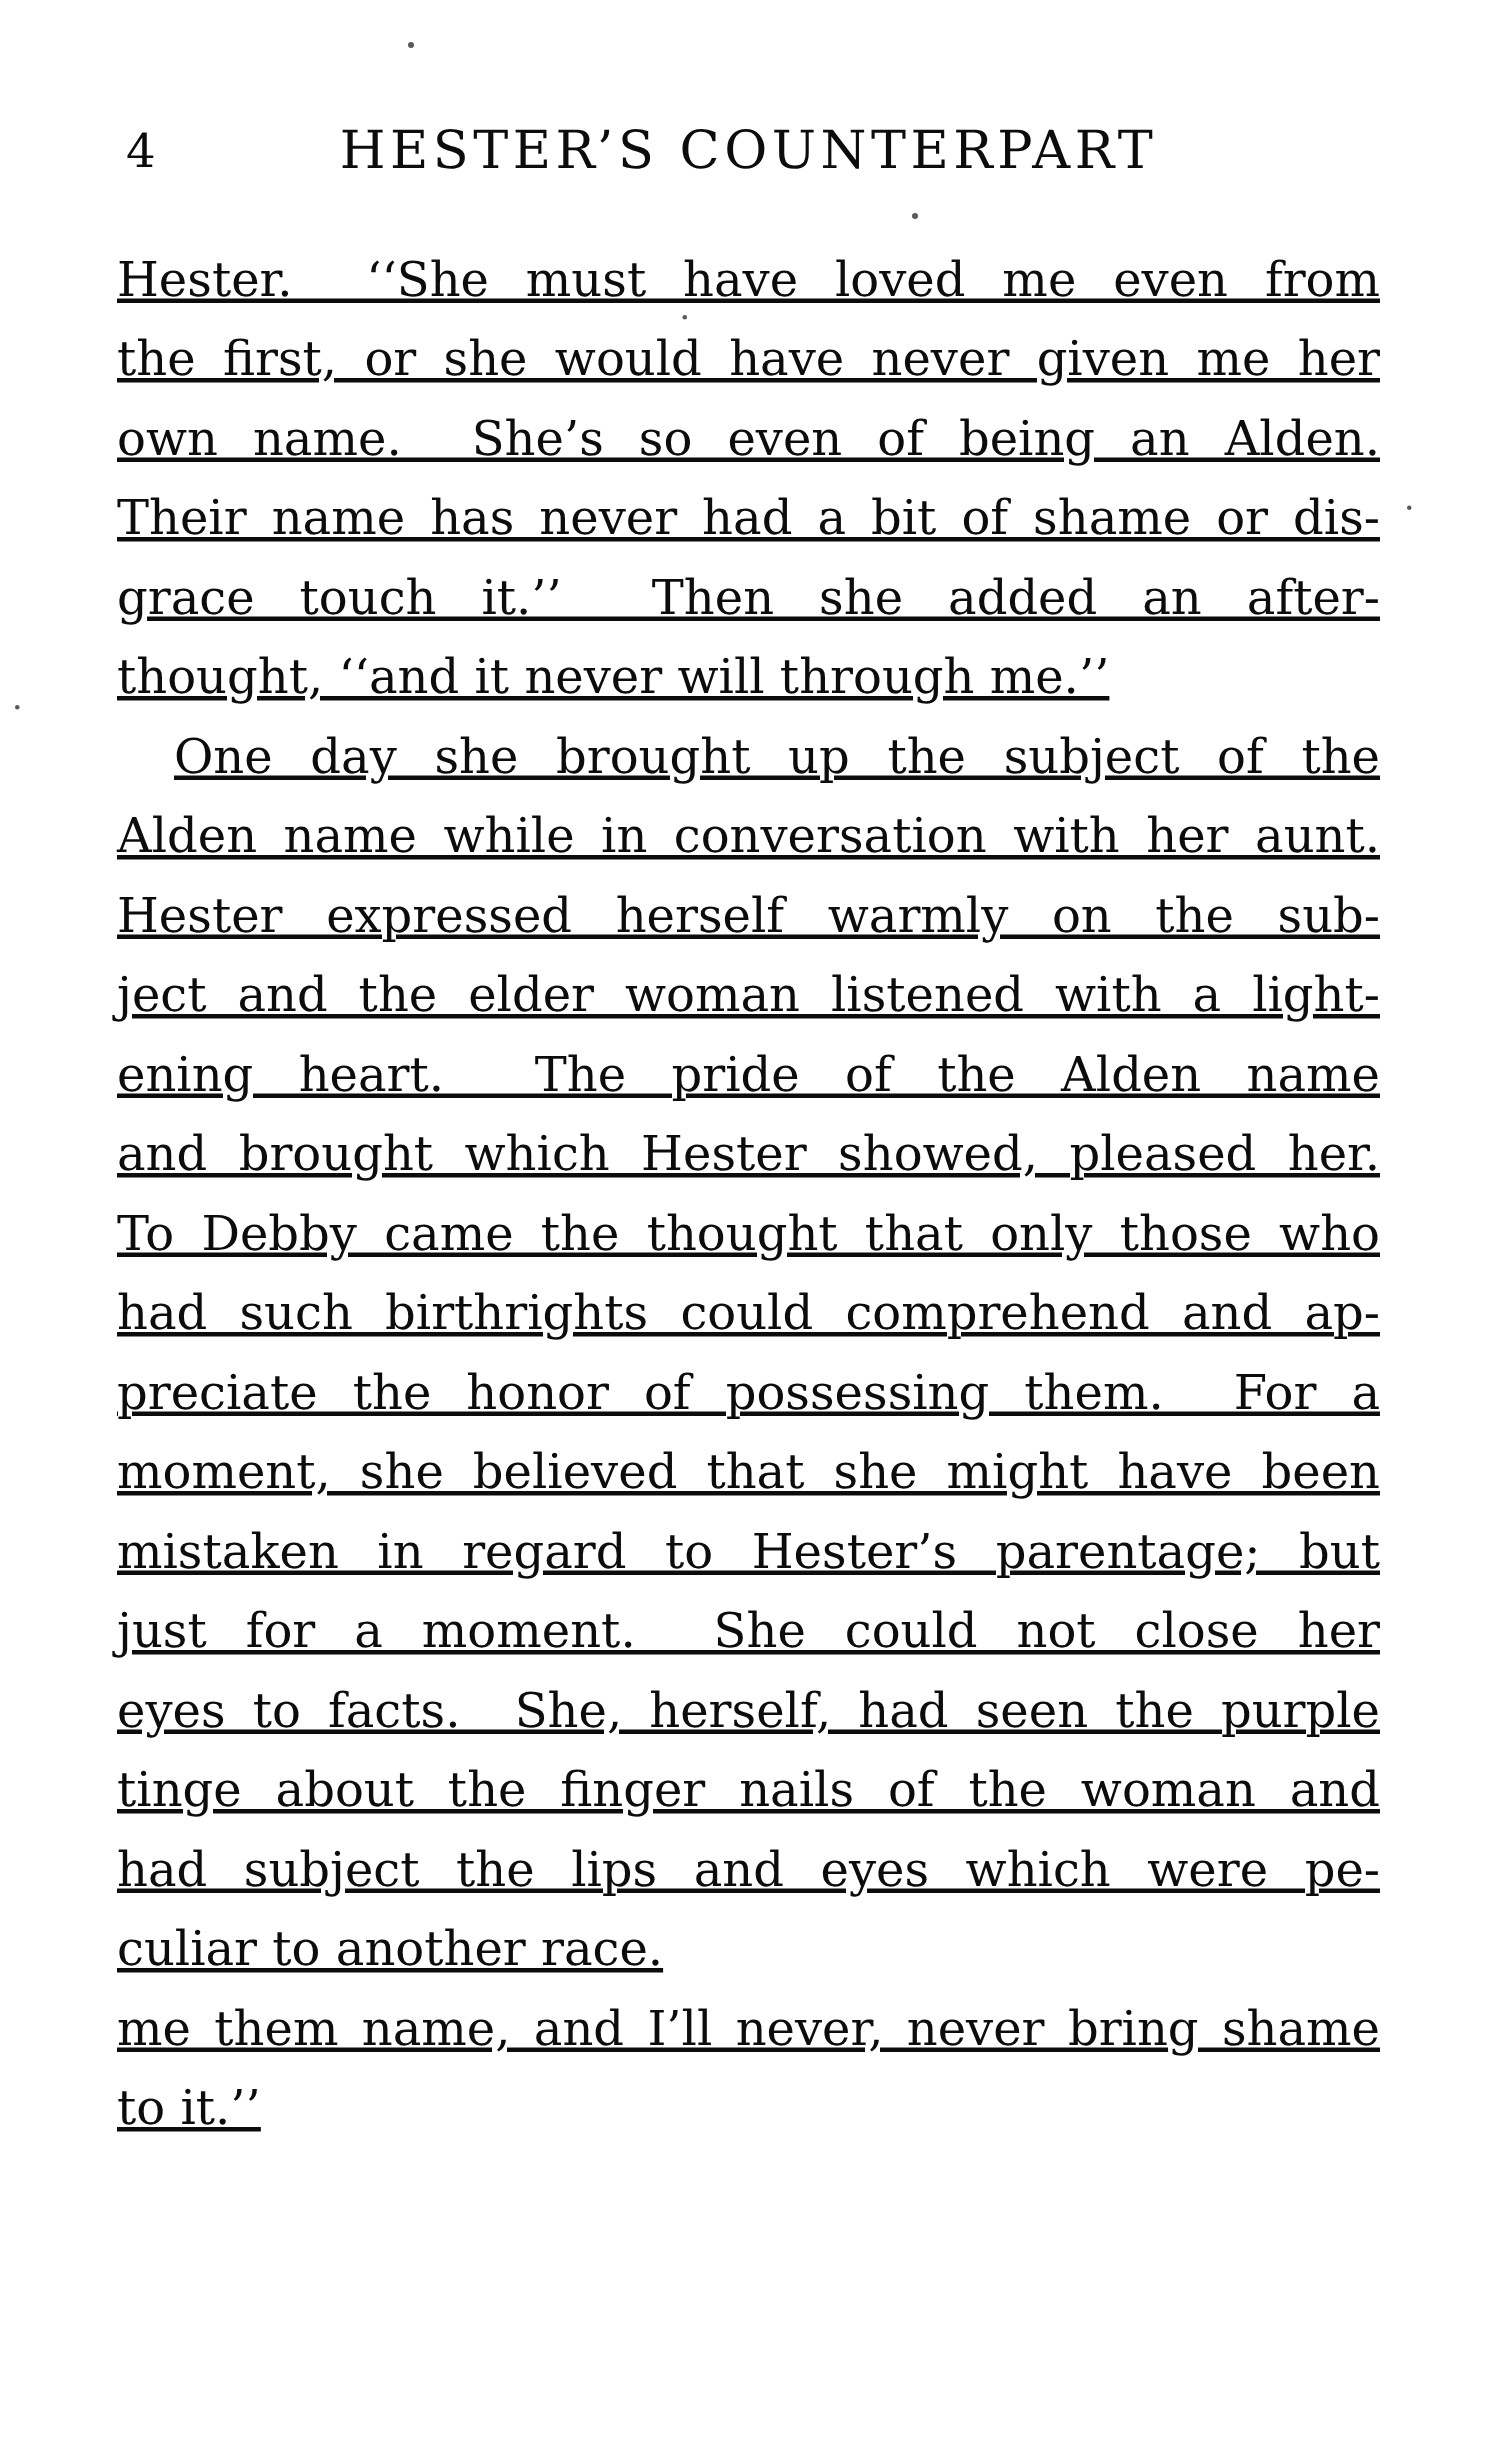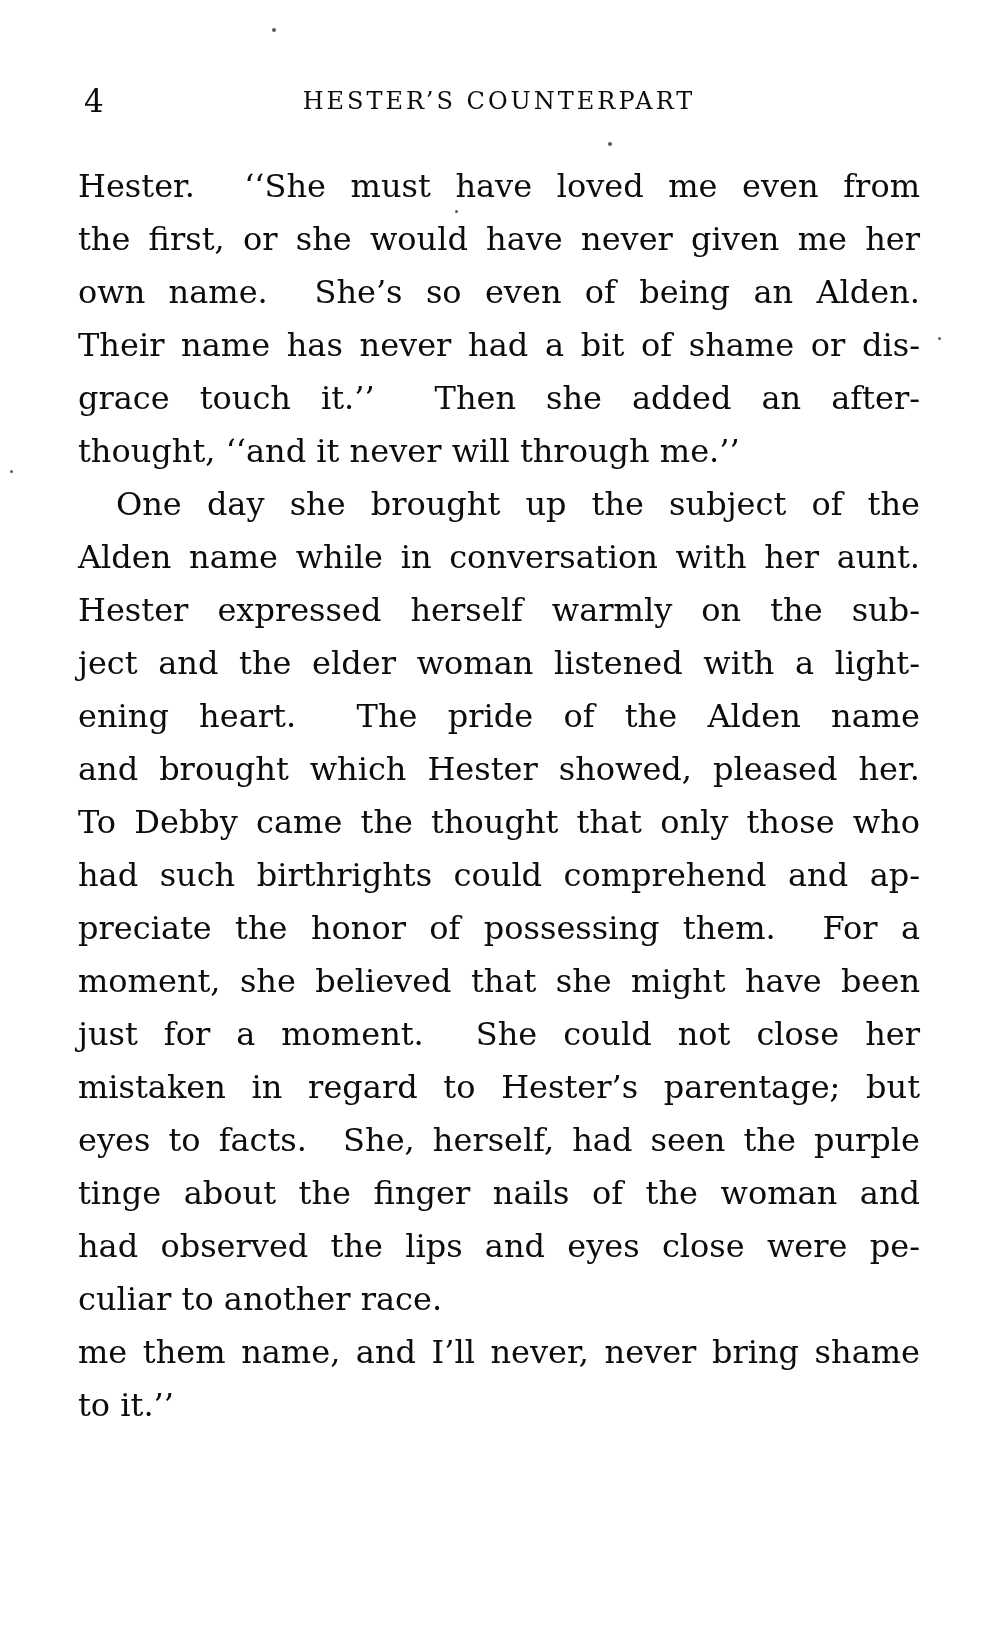--- a/index.html
+++ b/index.html
@@ -25,30 +25,31 @@
   }
   .page-number {
     position: absolute;
     left: 6px;
     top: 0;
     font-size: 31px;
     line-height: 38px;
   }
   .head-title {
     text-align: center;
-    font-size: 24px;
+    font-size: 35px;
     line-height: 38px;
     letter-spacing: 3px;
     white-space: nowrap;
   }
   .body-text {
     position: absolute;
     top: 160px;
     left: 78px;
     width: 842px;
+    text-decoration: underline;
   }
   .line {
     display: block;
     font-size: 32px;
     line-height: 53px;
     white-space: pre-wrap;
     text-align: justify;
     text-align-last: justify;
   }
   .line.last {
@@ -88,25 +89,25 @@
       <div class="line indent1">One day she brought up the subject of the</div>
       <div class="line">Alden name while in conversation with her aunt.</div>
       <div class="line">Hester expressed herself warmly on the sub-</div>
       <div class="line">ject and the elder woman listened with a light-</div>
       <div class="line">ening heart.  The pride of the Alden name</div>
       <div class="line">and brought which Hester showed, pleased her.</div>
       <div class="line">To Debby came the thought that only those who</div>
       <div class="line">had such birthrights could comprehend and ap-</div>
       <div class="line">preciate the honor of possessing them.  For a</div>
       <div class="line">moment, she believed that she might have been</div>
+      <div class="line">mistaken in regard to Hester’s parentage; but</div>
       <div class="line">just for a moment.  She could not close her</div>
-      <div class="line">mistaken in regard to Hester’s parentage; but</div>
       <div class="line">eyes to facts.  She, herself, had seen the purple</div>
       <div class="line">tinge about the finger nails of the woman and</div>
-      <div class="line">had observed the lips and eyes close were pe-</div>
+      <div class="line">had subject the lips and eyes which were pe-</div>
       <div class="line last">culiar to another race.</div>
     </div>
 
     <div>
       <div class="line">me them name, and I’ll never, never bring shame</div>
       <div class="line last">to it.’’</div>
     </div>
   </div>
 
   <div class="speck" style="left:272px; top:28px;  width:4px; height:4px;"></div>

